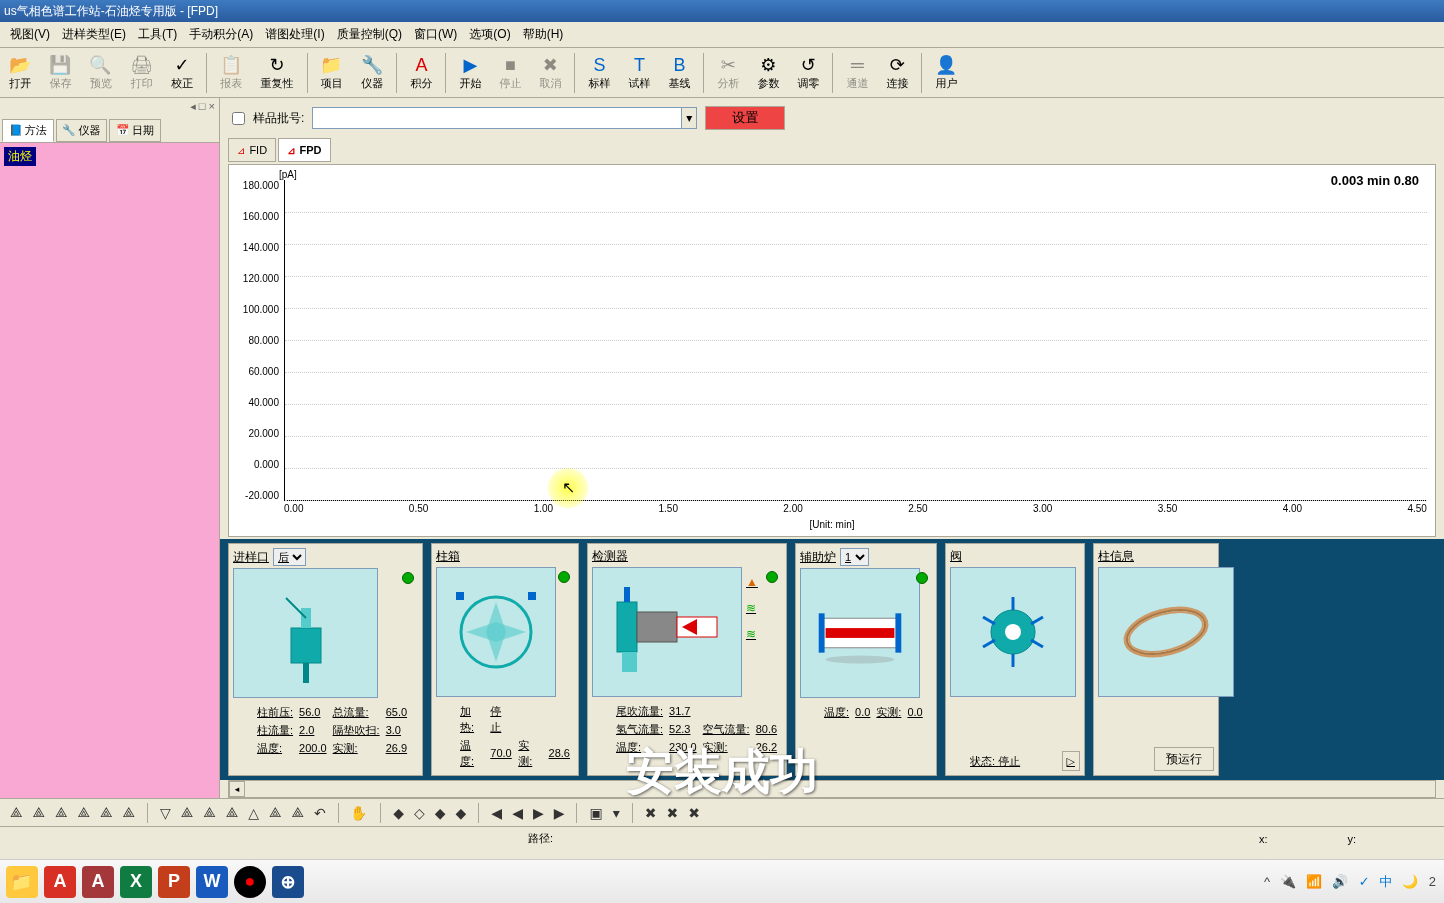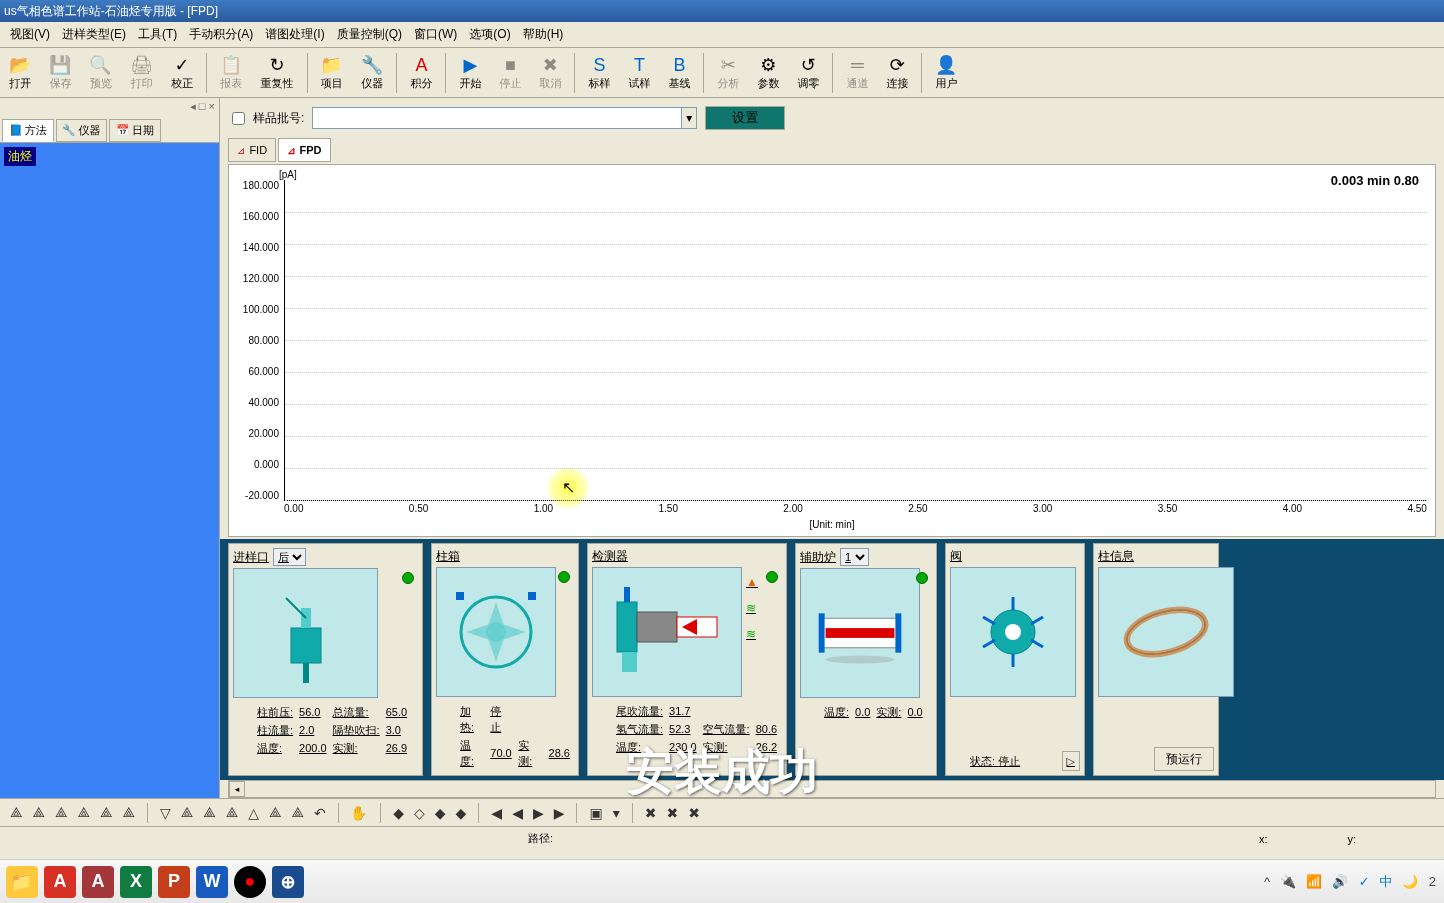--- a/index.html
+++ b/index.html
@@ -10,27 +10,27 @@
 .toolbar { background: #ece9d8; height: 50px; display: flex; align-items: center; border-bottom: 1px solid #aca899; }
 .tbtn { display: flex; flex-direction: column; align-items: center; padding: 2px 8px; margin: 0 1px; cursor: pointer; font-size: 11px; min-width: 36px; }
 .tbtn .ticon { font-size: 18px; height: 22px; display: flex; align-items: center; justify-content: center; }
 .tbtn.disabled { opacity: 0.4; }
 .tsep { width: 1px; height: 40px; background: #aca899; margin: 0 4px; }
 .main-area { display: flex; height: 700px; }
 .sidebar { width: 220px; background: #ece9d8; border-right: 1px solid #aca899; display: flex; flex-direction: column; }
 .sidebar-tabs { display: flex; border-bottom: 1px solid #aca899; padding: 4px 2px 0; }
 .sidebar-tab { padding: 3px 6px; border: 1px solid #aca899; background: #ece9d8; font-size: 11px; margin-right: 2px; display: flex; align-items: center; gap: 2px; }
 .sidebar-tab.active { background: #fff; border-bottom: 1px solid #fff; }
-.sidebar-body { flex: 1; background: #3b82f6; padding: 4px; }
+.sidebar-body { flex: 1; background: #f9a8d4; padding: 4px; }
 .tree-item { background: #000080; color: #ff0; padding: 1px 4px; display: inline-block; }
 .sidebar-close { text-align: right; padding: 2px 4px; font-size: 11px; color: #666; }
 .content { flex: 1; display: flex; flex-direction: column; background: #ece9d8; }
 .batch-row { height: 40px; display: flex; align-items: center; padding: 0 12px; gap: 8px; }
 .batch-row input[type=text] { width: 370px; height: 22px; border: 1px solid #7f9db9; }
-.batch-btn { width: 80px; height: 24px; background: #0f766e; border: 1px solid #aca899; }
+.batch-btn { width: 80px; height: 24px; background: #ef4444; border: 1px solid #aca899; }
 .chart-tabs { display: flex; height: 24px; padding-left: 8px; }
 .chart-tab { border: 1px solid #aca899; padding: 2px 8px; background: #ece9d8; display: flex; align-items: center; gap: 4px; font-size: 11px; margin-right: 2px; }
 .chart-tab.active { background: #fff; font-weight: bold; }
 .chart-tab .cicon { color: #d00; font-size: 10px; }
 .chart-container { flex: 1; background: #fff; border: 1px solid #aca899; margin: 2px 8px; position: relative; }
 .chart-readout { position: absolute; top: 8px; right: 16px; font-size: 13px; font-weight: bold; }
 .y-label { position: absolute; top: 4px; left: 50px; font-size: 10px; }
 .y-ticks { position: absolute; left: 10px; top: 15px; bottom: 35px; width: 40px; display: flex; flex-direction: column; justify-content: space-between; text-align: right; font-size: 10px; }
 .x-ticks { position: absolute; left: 55px; right: 8px; bottom: 22px; display: flex; justify-content: space-between; font-size: 10px; }
 .x-unit { position: absolute; bottom: 6px; left: 50%; transform: translateX(-50%); font-size: 10px; }

